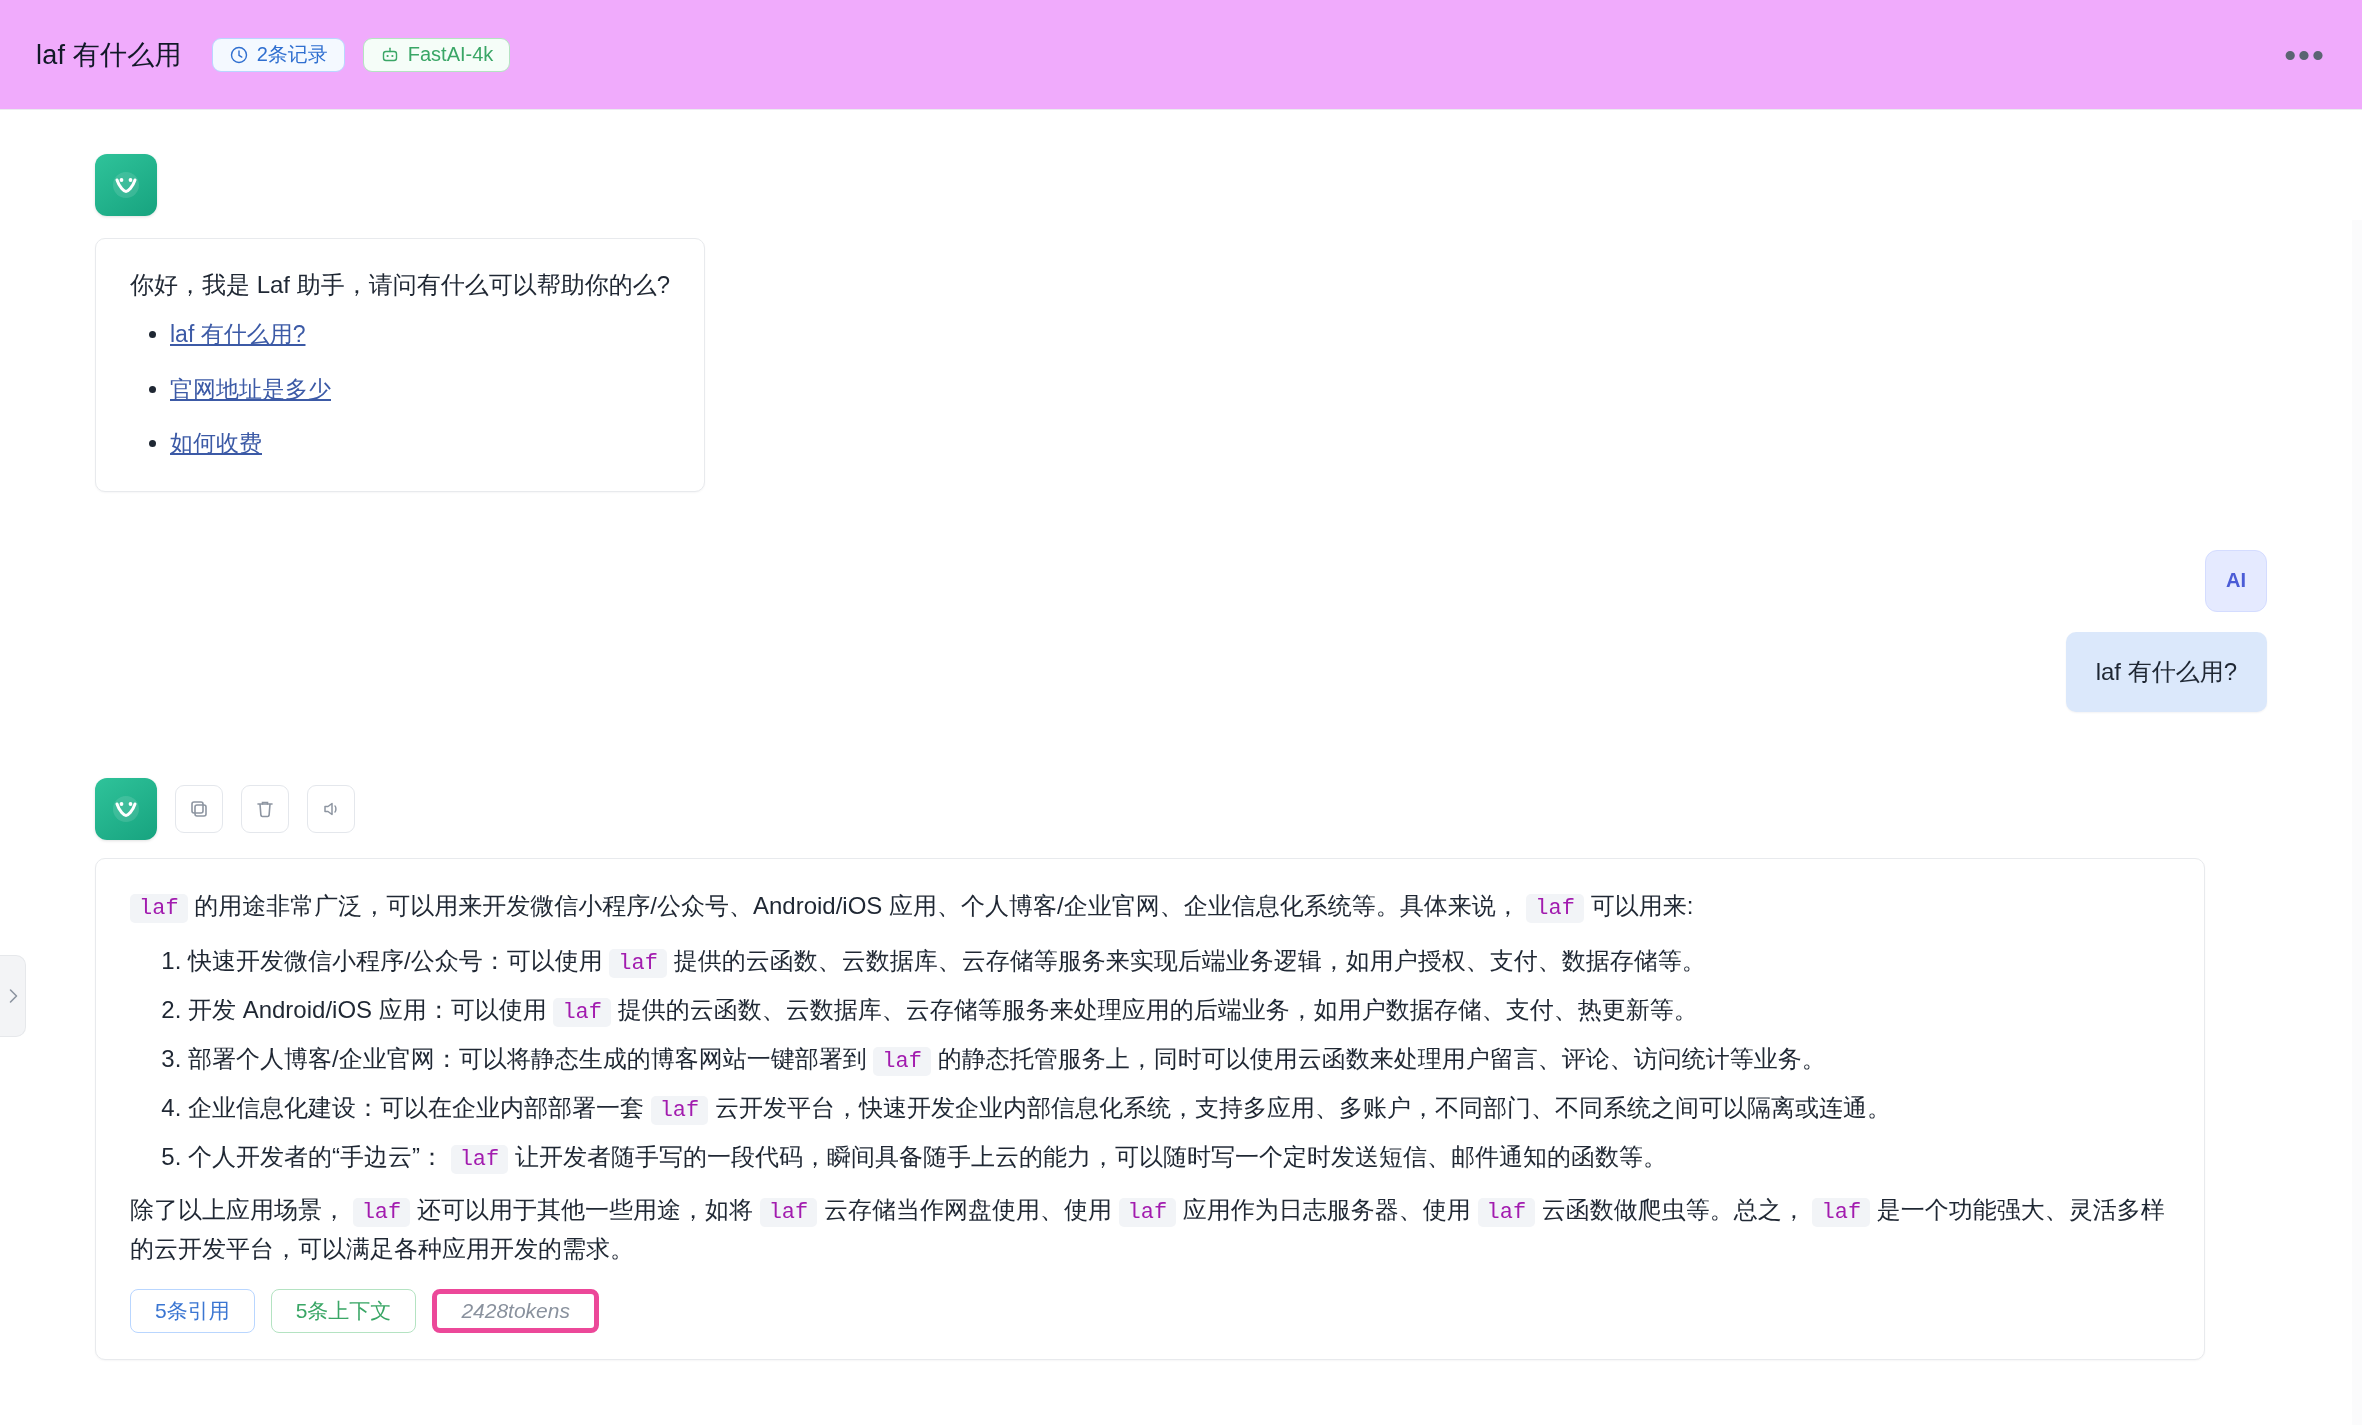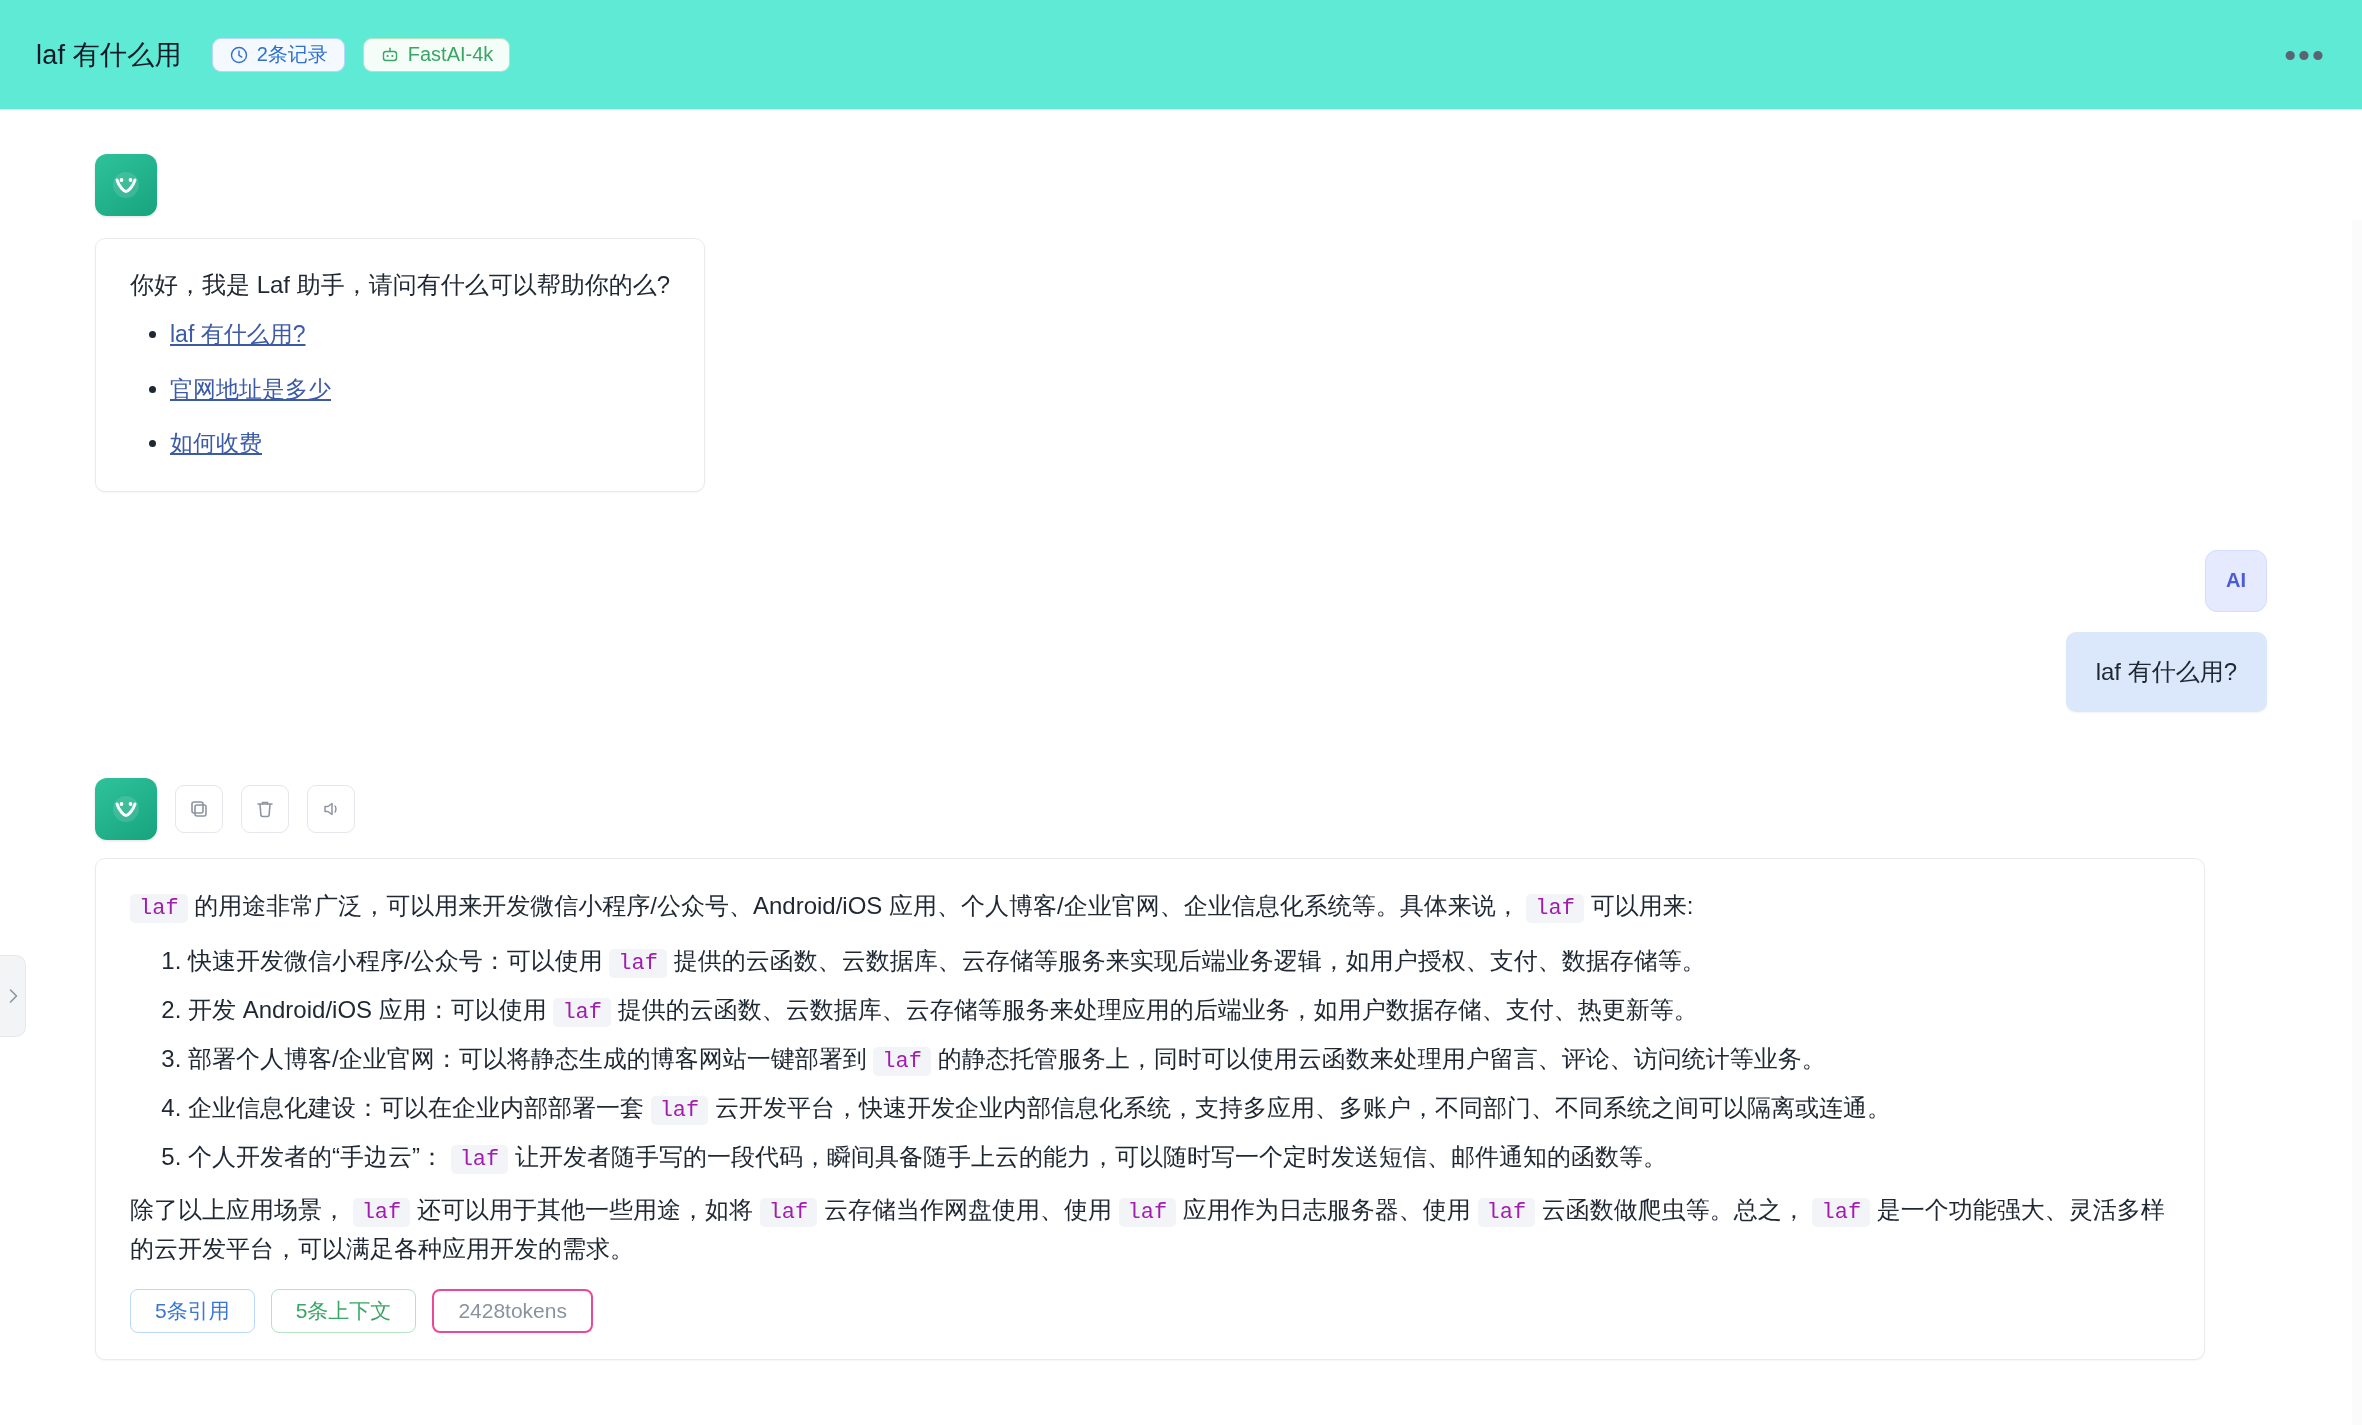--- a/index.html
+++ b/index.html
@@ -20,21 +20,21 @@
   }
 
   
   .header {
     height: 110px;
     flex: 0 0 110px;
     border-bottom: 1px solid #eaecef;
     display: flex;
     align-items: center;
     padding: 0 34px 0 36px;
-    background: #5eead4;
+    background: #f0abfc;
   }
   .chat-title {
     font-size: 27px;
     color: #111827;
     letter-spacing: .2px;
     white-space: nowrap;
   }
   .badge {
     display: inline-flex;
     align-items: center;
@@ -190,21 +190,21 @@
   .tag {
     height: 44px;
     display: inline-flex; align-items: center;
     padding: 0 24px;
     border-radius: 8px;
     font-size: 21px;
     background: #fff;
   }
   .tag-quote { border: 1px solid #b9d6ff; color: #3b76d2; }
   .tag-context { border: 1px solid #b4e3c2; color: #3aa666; }
-  .tag-tokens { border: 2px solid #ec4899; color: #8a929e; }
+  .tag-tokens { border: 5px solid #ec4899; color: #8a929e; font-style: italic; }
 
   
   .collapse-handle {
     position: absolute;
     left: 0; top: 845px;
     width: 26px; height: 82px;
     background: #f3f4f6;
     border: 1px solid #e6e8eb;
     border-left: none;
     border-radius: 0 10px 10px 0;

